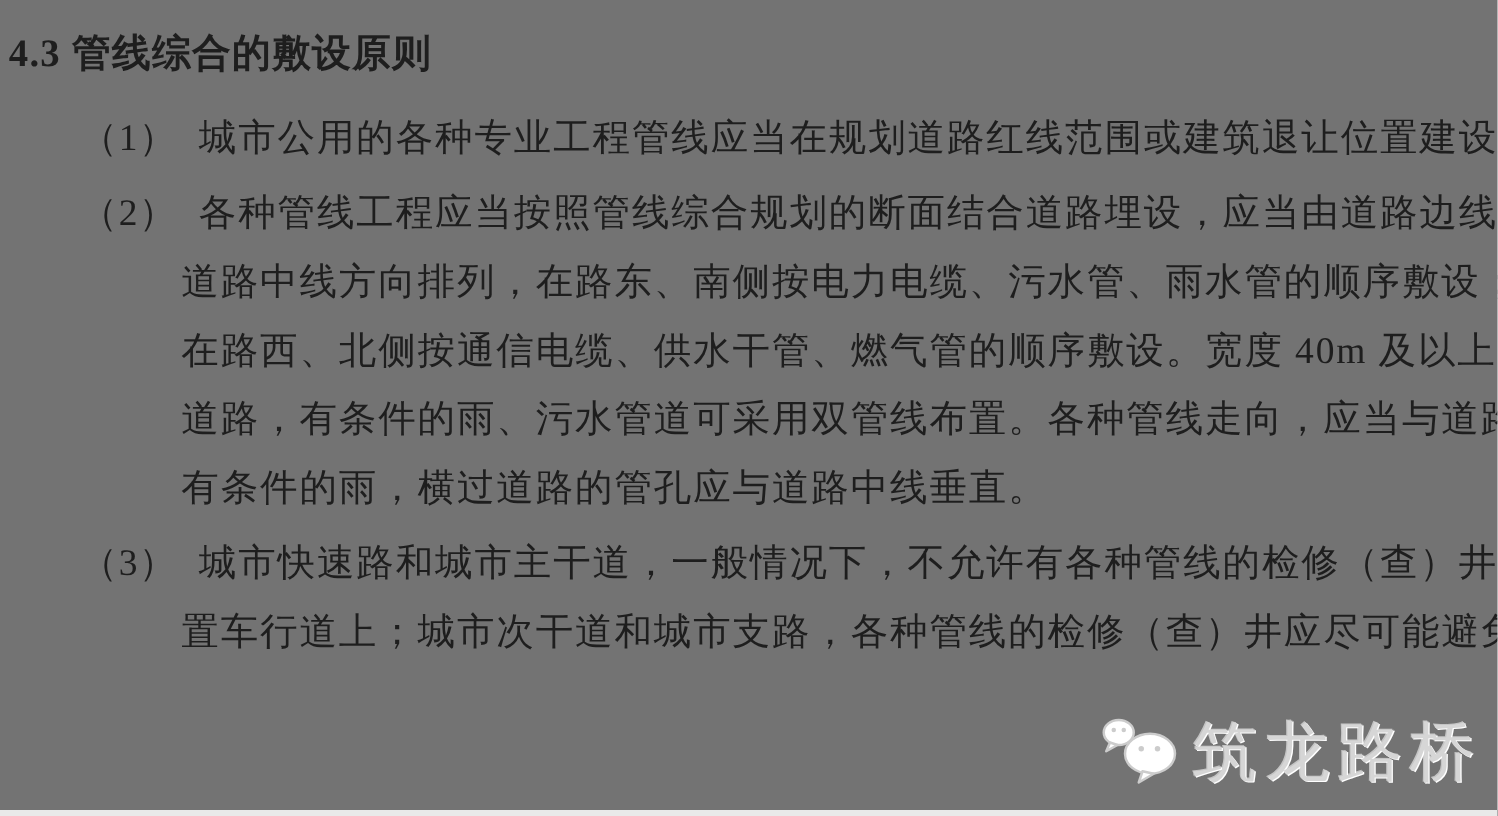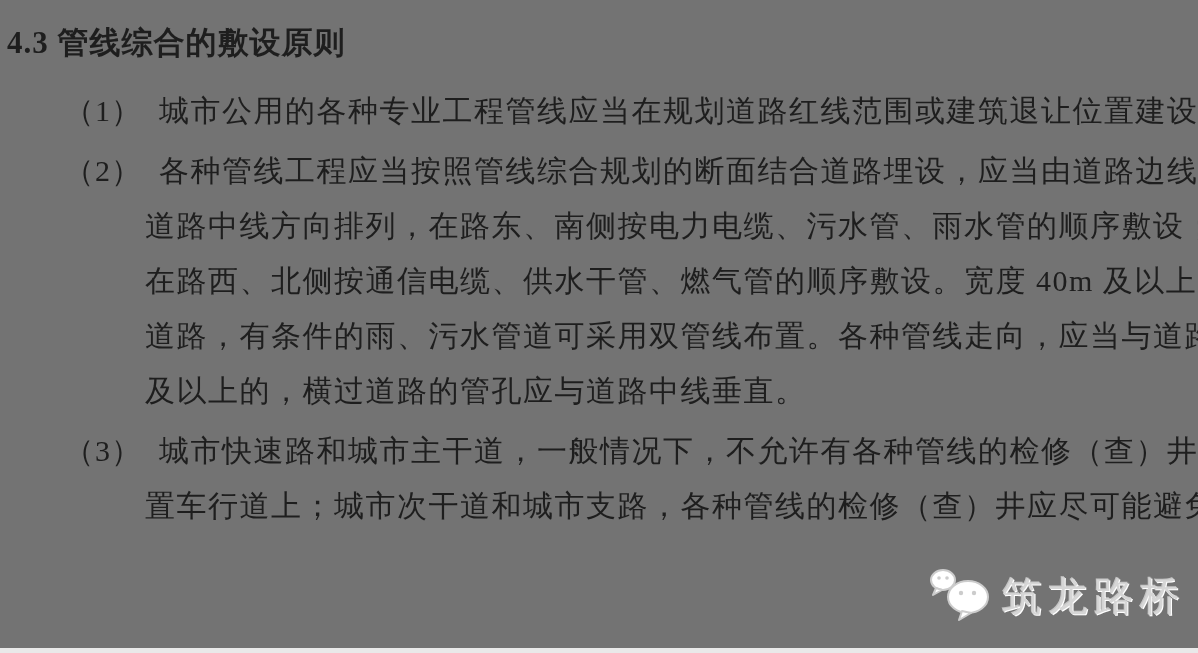--- a/index.html
+++ b/index.html
@@ -60,21 +60,21 @@
   .watermark {
     position: absolute;
     right: 12px;
     top: 567px;
     display: flex;
     align-items: center;
     gap: 8px;
     user-select: none;
   }
   .watermark .brand {
-    font-size: 40px;
+    font-size: 52px;
     letter-spacing: 6px;
     color: #d6d6d6;
     text-shadow: 1px 1px 0 #ffffff, -1px -1px 0 #c4c4c4;
     font-family: "Liberation Sans", "DejaVu Sans", sans-serif;
     white-space: nowrap;
   }
   .watermark .icon {
     width: 66px;
     height: 58px;
     display: block;
@@ -93,21 +93,21 @@
       <span class="marker">（1）</span>
       <div class="line first">城市公用的各种专业工程管线应当在规划道路红线范围或建筑退让位置建设。</div>
     </div>
 
     <div class="item">
       <span class="marker">（2）</span>
       <div class="line first">各种管线工程应当按照管线综合规划的断面结合道路埋设，应当由道路边线向</div>
       <div class="line">道路中线方向排列，在路东、南侧按电力电缆、污水管、雨水管的顺序敷设；</div>
       <div class="line">在路西、北侧按通信电缆、供水干管、燃气管的顺序敷设。宽度 40m 及以上的</div>
       <div class="line">道路，有条件的雨、污水管道可采用双管线布置。各种管线走向，应当与道路</div>
-      <div class="line">及以上的，横过道路的管孔应与道路中线垂直。</div>
+      <div class="line">有条件的雨，横过道路的管孔应与道路中线垂直。</div>
     </div>
 
     <div class="item">
       <span class="marker">（3）</span>
       <div class="line first">城市快速路和城市主干道，一般情况下，不允许有各种管线的检修（查）井布</div>
       <div class="line">置车行道上；城市次干道和城市支路，各种管线的检修（查）井应尽可能避免</div>
     </div>
 
   </div>
 

